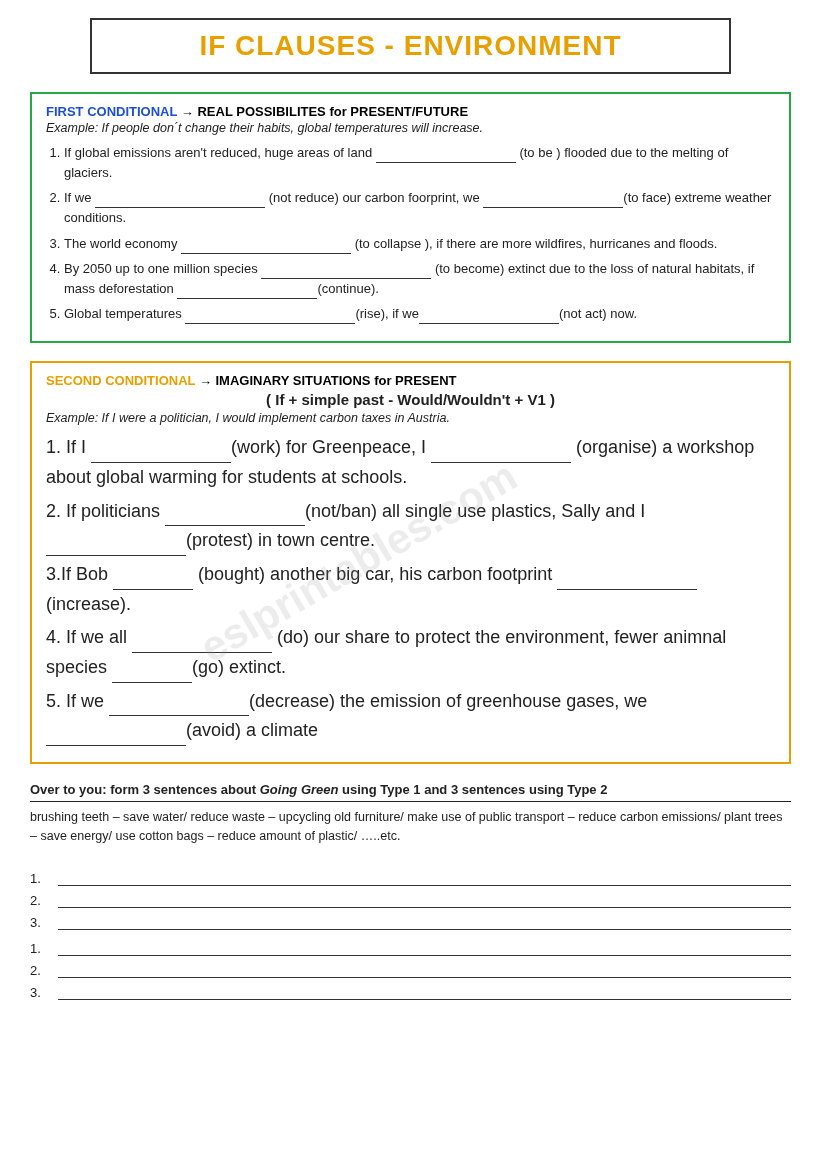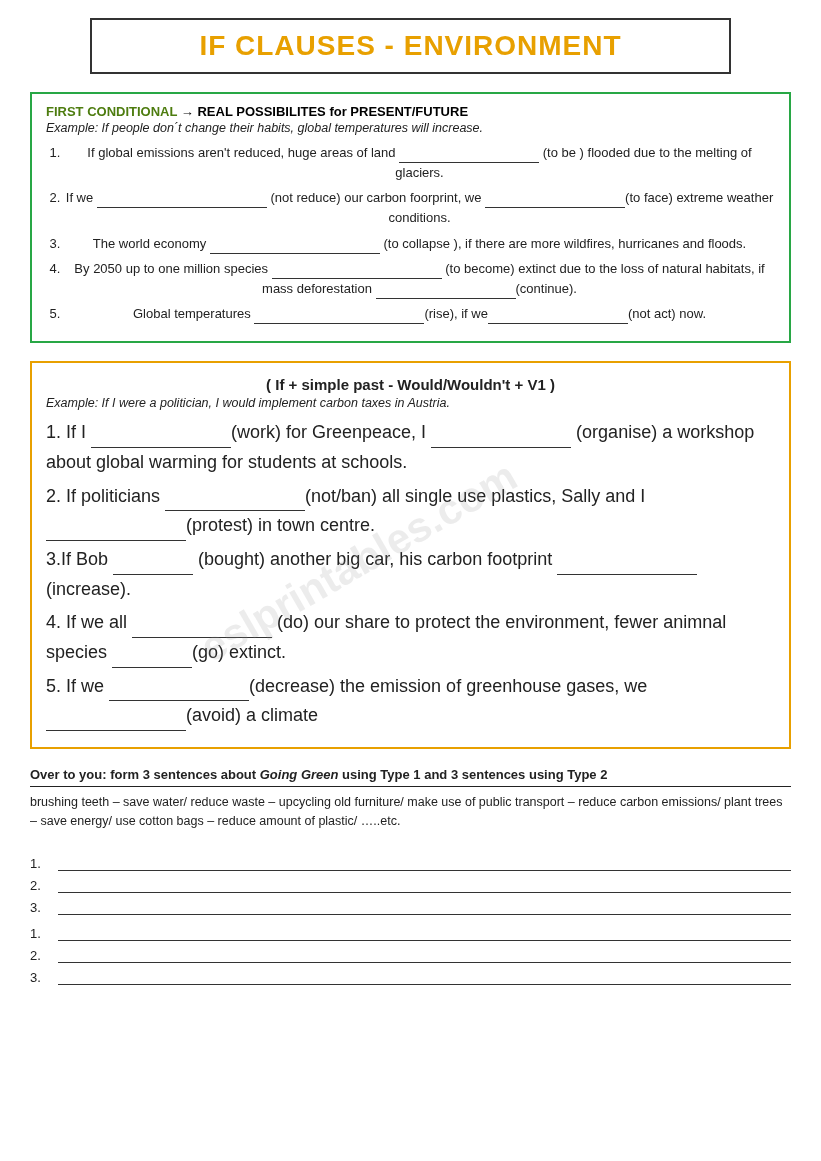--- a/index.html
+++ b/index.html
@@ -55,21 +55,21 @@
       font-size: 15px;
       font-weight: bold;
       margin: 3px 0 3px 0;
     }
     .example {
       font-style: italic;
       font-size: 12.5px;
       margin-bottom: 8px;
     }
     ol.numbered { padding-left: 18px; }
-    ol.numbered li { margin-bottom: 5px; line-height: 1.55; text-align: center; }
+    ol.numbered li { margin-bottom: 5px; line-height: 1.55; }
     .blank {
       display: inline-block;
       border-bottom: 1.5px solid #333;
       min-width: 120px;
       height: 14px;
       vertical-align: bottom;
     }
     .blank-sm { min-width: 80px; }
     .blank-md { min-width: 140px; }
     .blank-lg { min-width: 170px; }
@@ -128,34 +128,38 @@
 <body>
 
 <div style="position:relative;">
 
   <div class="page-title-box">
     <span class="page-title">IF CLAUSES - ENVIRONMENT</span>
   </div>
 
   <div class="section-box first-conditional-box">
     <div class="section-header">
-      <span style="color:#4d7c0f;">FIRST CONDITIONAL</span>
+      <span style="color:#1d4ed8;">FIRST CONDITIONAL</span>
       <span class="black">→ REAL POSSIBILITES for PRESENT/FUTURE</span>
     </div>
     <div class="example">Example:  If people don´t change their habits, global temperatures will increase.</div>
     <ol class="numbered">
       <li>If global emissions aren't reduced, huge areas of land <span class="blank blank-md"></span> (to be ) flooded due to the melting of glaciers.</li>
       <li>If we <span class="blank blank-lg"></span> (not reduce) our carbon foorprint, we <span class="blank blank-md"></span>(to face) extreme weather conditions.</li>
       <li>The world economy <span class="blank blank-lg"></span> (to collapse ), if there are more wildfires, hurricanes and floods.</li>
       <li>By 2050 up to one million species <span class="blank blank-lg"></span> (to become) extinct due to the loss of natural habitats, if mass deforestation <span class="blank blank-md"></span>(continue).</li>
       <li>Global temperatures <span class="blank blank-lg"></span>(rise), if we<span class="blank blank-md"></span>(not act) now.</li>
     </ol>
   </div>
 
   <div class="section-box second-conditional-box">
+    <div class="section-header">
+      <span style="color:#e8a000;">SECOND CONDITIONAL</span>
+      <span class="black">→ IMAGINARY SITUATIONS for PRESENT</span>
+    </div>
     <div class="formula">( If + simple past - Would/Wouldn't + V1  )</div>
     <div class="example">Example:  If I were a politician, I would implement carbon taxes in Austria.</div>
     <div class="section2-exercises">
       <p>1. If I <span class="blank blank-md"></span>(work) for Greenpeace, I <span class="blank blank-md"></span> (organise) a workshop about global warming for students at schools.</p>
       <p>2. If politicians <span class="blank blank-md"></span>(not/ban) all single use plastics, Sally and I <span class="blank blank-md"></span>(protest) in town centre.</p>
       <p>3.If Bob <span class="blank blank-sm"></span> (bought) another big car, his carbon footprint <span class="blank blank-md"></span>(increase).</p>
       <p>4. If we all <span class="blank blank-md"></span> (do) our share to protect the environment, fewer animnal species <span class="blank blank-sm"></span>(go) extinct.</p>
       <p>5. If we <span class="blank blank-md"></span>(decrease) the emission of greenhouse gases, we <span class="blank blank-md"></span>(avoid) a climate</p>
     </div>
   </div>

